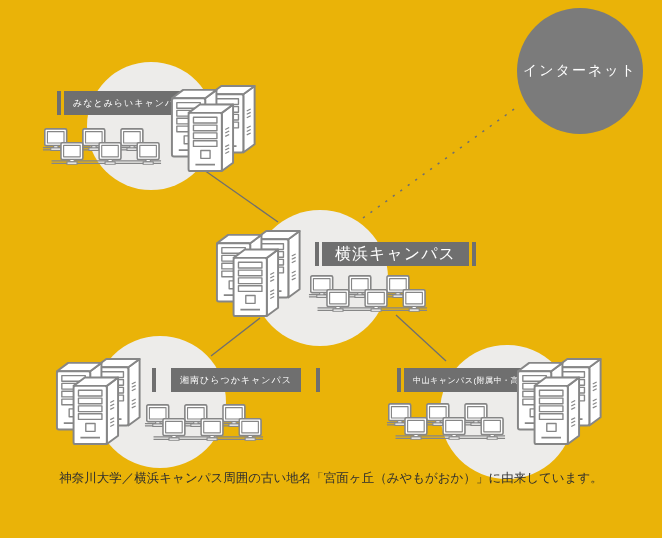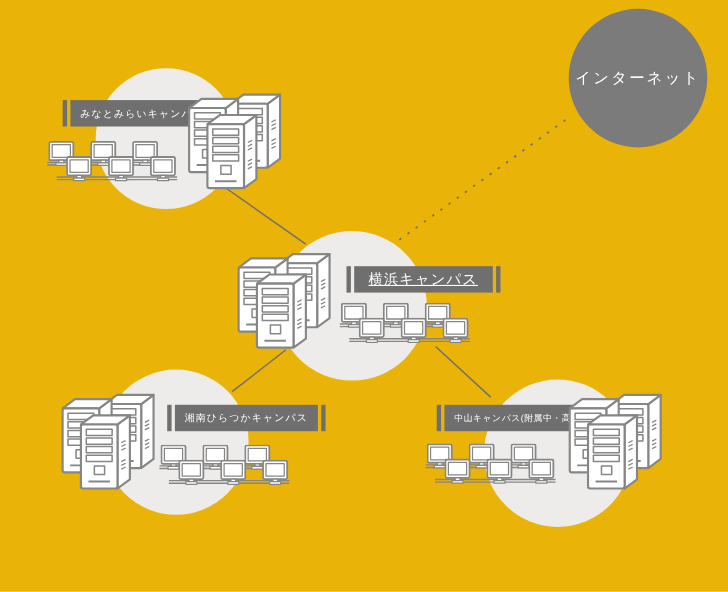--- a/index.html
+++ b/index.html
@@ -19,21 +19,21 @@
 
   .lines{position:absolute;left:0;top:0;pointer-events:none;}
   .lines line{stroke:var(--line);stroke-width:1.3;}
   .lines line.dotted{stroke-dasharray:2.2 7;stroke-width:1.5;}
 
   .plate{position:absolute;display:flex;align-items:stretch;height:24px;}
   .plate .bar{width:4px;background:var(--label-bg);margin:0;}
   .plate .box{background:var(--label-bg);color:var(--label-text);display:flex;align-items:center;
     padding:0 9px;margin:0 3px;white-space:nowrap;letter-spacing:1px;}
   .plate-0 .box{font-size:9px;}
-  .plate-1 .box{font-size:13px;padding:0 13px;text-decoration:underline;}
+  .plate-1 .box{font-size:16px;padding:0 13px;}
   .plate-2 .box{font-size:9px;}
   .plate-3 .box{font-size:8px;letter-spacing:0.5px;}
 
   .icon{position:absolute;}
   .sk{stroke:var(--icon-stroke);fill:#ffffff;stroke-linejoin:round;}
   .sl{stroke:var(--icon-stroke);fill:none;stroke-linecap:butt;}
 
   .caption{position:absolute;left:0;right:0;top:468px;text-align:center;
     color:var(--caption-text);font-size:12.5px;line-height:1.75;}
 </style>
@@ -132,21 +132,21 @@
     <span class="box">横浜キャンパス</span>
     <span class="bar"></span>
   </div>
   <svg class="icon" style="left:308px;top:275px;" width="120" height="42">
       <use href="#cluster"></use>
     </svg>
 
   <svg class="icon" style="left:54px;top:357px;" width="90" height="92">
       <use href="#server-group"></use>
     </svg>
-  <div class="plate plate-2" style="left:152px;top:368px;">
+  <div class="plate plate-2" style="left:152px;top:368px;gap:12px;">
     <span class="bar"></span>
     <span class="box">湘南ひらつかキャンパス</span>
     <span class="bar"></span>
   </div>
   <svg class="icon" style="left:144px;top:404px;" width="120" height="42">
       <use href="#cluster"></use>
     </svg>
 
   <div class="plate plate-3" style="left:397px;top:368px;">
     <span class="bar"></span>
@@ -154,15 +154,16 @@
     <span class="bar"></span>
   </div>
   <svg class="icon" style="left:386px;top:403px;" width="120" height="42">
       <use href="#cluster"></use>
     </svg>
   <svg class="icon" style="left:515px;top:357px;" width="90" height="92">
       <use href="#server-group"></use>
     </svg>
 
   <div class="caption">
+    <div>神奈川大学／横浜キャンパス周囲の古い地名「宮面ヶ丘（みやもがおか）」に由来しています。</div>
   </div>
 
 </div>
 
 </body></html>

